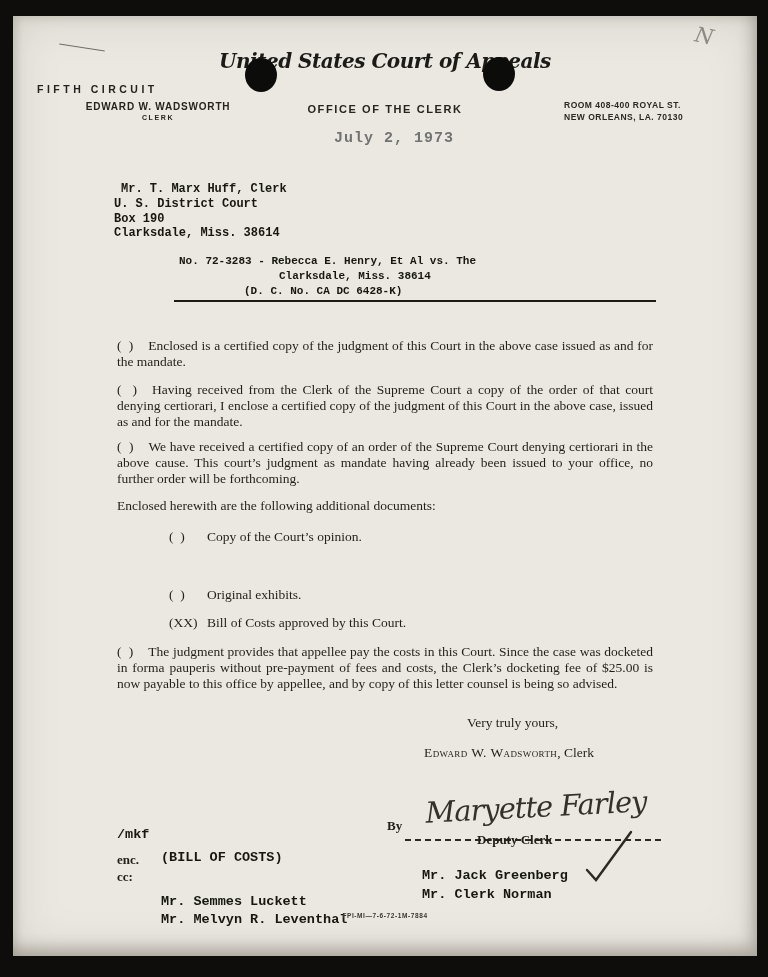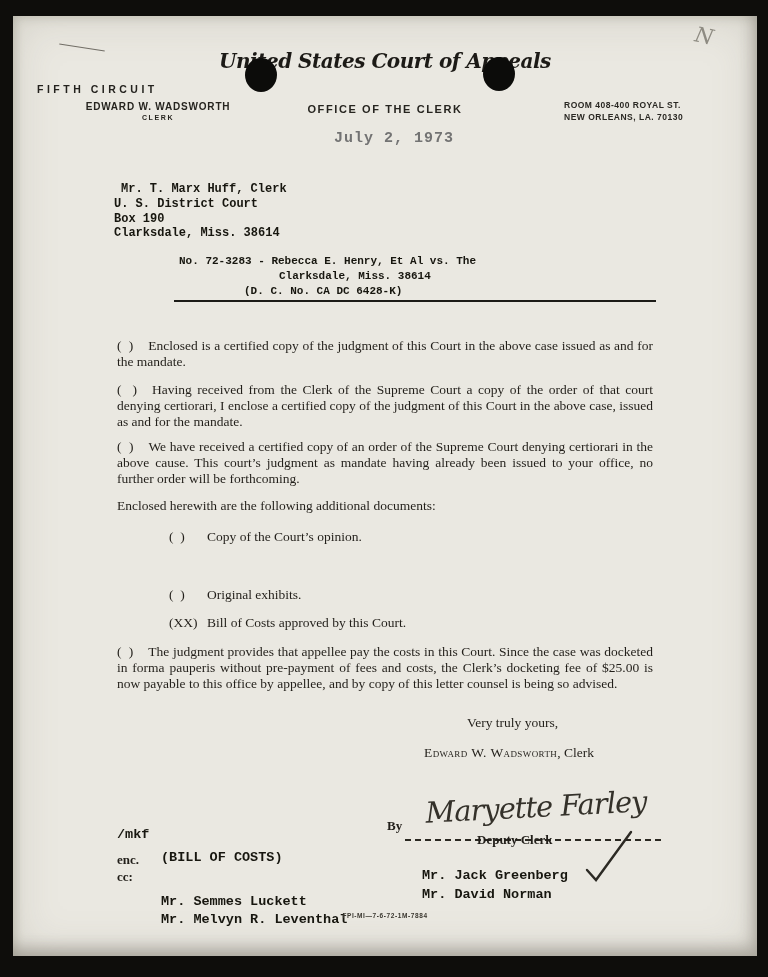--- a/index.html
+++ b/index.html
@@ -197,21 +197,21 @@
   <div class="abs serif enc-label">enc.</div>
   <div class="abs mono enc-value">(BILL OF COSTS)</div>
   <div class="abs serif cc-label">cc:</div>
 
   <div class="abs mono cc-left">
     <div>Mr. Semmes Luckett</div>
     <div>Mr. Melvyn R. Leventhal</div>
   </div>
   <div class="abs mono cc-right">
     <div>Mr. Jack Greenberg</div>
-    <div>Mr. David Norman</div>
+    <div>Mr. Clerk Norman</div>
   </div>
 
   <svg class="abs check-svg" width="52" height="58" viewBox="0 0 52 58">
     <path d="M4 42 L13 52 L48 4" fill="none" stroke="#2c2a24" stroke-width="2.4" stroke-linecap="round"></path>
   </svg>
 
   <div class="abs print-code">FPI-MI—7-6-72-1M-7884</div>
 
 </div>
 

